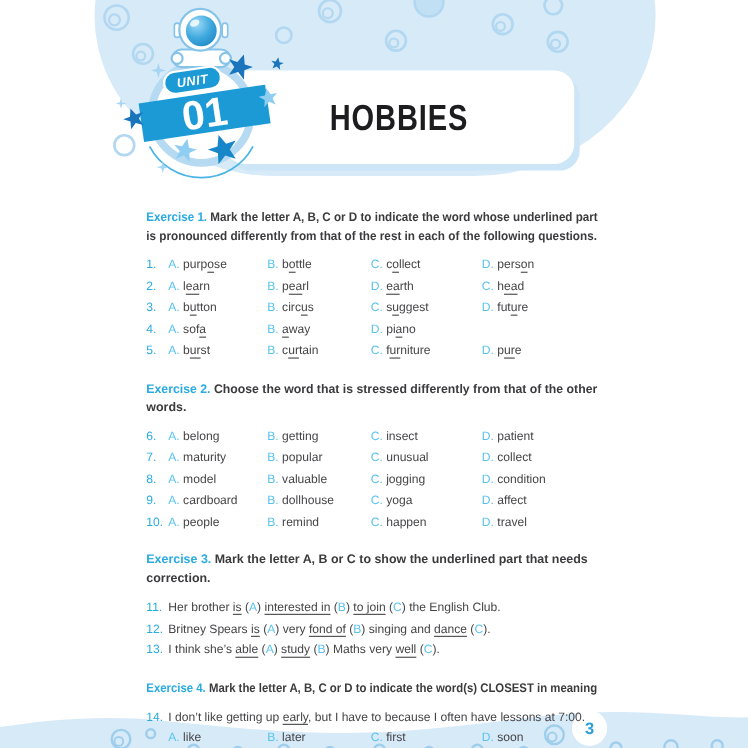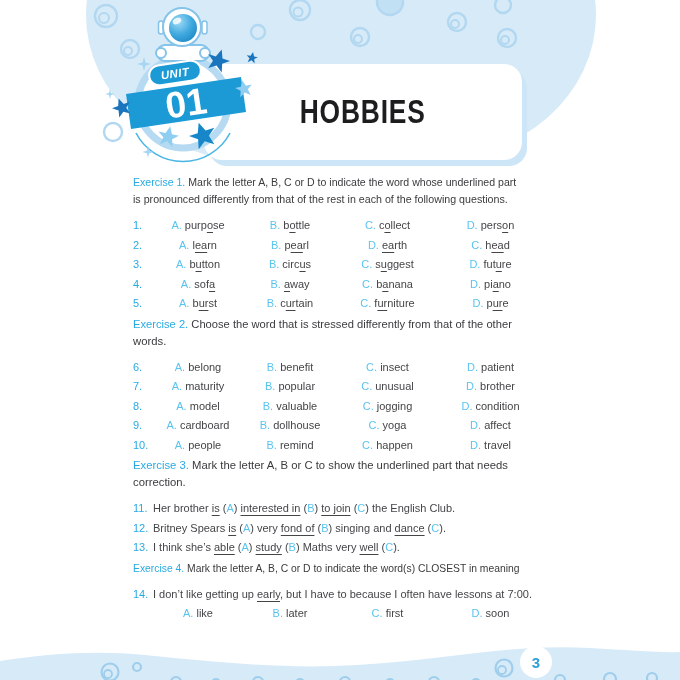--- a/index.html
+++ b/index.html
@@ -5,41 +5,41 @@
   html,body{margin:0;padding:0;}
   body{
     width:680px;height:680px;position:relative;overflow:hidden;
     background:#ffffff;
     font-family:"Liberation Sans",sans-serif;
   }
   
   .hdr-svg{position:absolute;left:0;top:0;z-index:1;}
   .badge-svg{position:absolute;left:0;top:0;z-index:3;}
   .title-box{
-    position:absolute;left:204px;top:64px;width:318px;height:96px;z-index:2;
+    position:absolute;left:204px;top:64px;width:318px;height:85px;z-index:2;
     background:#ffffff;border-radius:18px;
     box-shadow:5px 6px 0 #cde6f7;
     display:flex;align-items:center;justify-content:center;
   }
   .unit-title{
     font-size:33px;font-weight:bold;color:#1d1d1f;letter-spacing:1px;
     transform:scaleX(0.8);white-space:nowrap;
   }
   
   #content{position:absolute;left:133px;top:174px;width:410px;z-index:4;color:#454548;}
   .exercise{margin:0 0 2px 0;}
-  .ex-header{margin:0 0 8px 0;font-size:11.3px;font-weight:normal;color:#3b3a3d;line-height:17px;}
+  .ex-header{margin:16px 0 8px 0;font-size:11.3px;font-weight:bold;color:#3b3a3d;line-height:17px;}
   .hline{display:block;white-space:nowrap;transform-origin:0 50%;}
   .ex-label{color:#29abe2;}
   .qrow{
     display:grid;grid-template-columns:20px 90px 94px 101px 1fr;
     line-height:19.5px;font-size:11px;align-items:baseline;
   }
   .qnum{color:#29abe2;}
-  .opt{white-space:nowrap;text-align:center;}
+  .opt{white-space:nowrap;}
   .letter{color:#59c3f0;}
   .sent{grid-column:2 / -1;min-width:0;}
   .fit{white-space:nowrap;display:inline-block;transform-origin:0 50%;}
   .u{text-decoration:underline;text-underline-offset:2.5px;text-decoration-thickness:1px;}
   
   .ftr-svg{position:absolute;left:0;top:630px;z-index:1;}
   .page-circle{
     position:absolute;left:520px;top:646px;width:32px;height:32px;border-radius:50%;
     background:#ffffff;z-index:2;display:flex;align-items:center;justify-content:center;
   }
@@ -144,49 +144,48 @@
         <span class="qnum">3.</span>
         <span class="opt"><span class="letter">A.</span> <span>b</span><span class="u ">u</span><span>tton</span></span>
         <span class="opt"><span class="letter">B.</span> <span>circ</span><span class="u ">u</span><span>s</span></span>
         <span class="opt"><span class="letter">C.</span> <span>s</span><span class="u ">u</span><span>ggest</span></span>
         <span class="opt"><span class="letter">D.</span> <span>fut</span><span class="u ">u</span><span>re</span></span>
       </div>
       <div class="qrow">
         <span class="qnum">4.</span>
         <span class="opt"><span class="letter">A.</span> <span>sof</span><span class="u ">a</span></span>
         <span class="opt"><span class="letter">B.</span> <span class="u ">a</span><span>way</span></span>
-        <span class="opt"><span class="letter">C.</span> <span>b</span><span class="u ">a</span><span>nana</span></span>
         <span class="opt"><span class="letter">D.</span> <span>pi</span><span class="u ">a</span><span>no</span></span>
       </div>
       <div class="qrow">
         <span class="qnum">5.</span>
         <span class="opt"><span class="letter">A.</span> <span>b</span><span class="u ">ur</span><span>st</span></span>
         <span class="opt"><span class="letter">B.</span> <span>c</span><span class="u ">ur</span><span>tain</span></span>
         <span class="opt"><span class="letter">C.</span> <span>f</span><span class="u ">ur</span><span>niture</span></span>
         <span class="opt"><span class="letter">D.</span> <span>p</span><span class="u ">ur</span><span>e</span></span>
       </div>
     </section>
     <section class="exercise">
       <p class="ex-header">
         <span class="hline fit-fill" style="transform: scaleX(0.987952);"><span class="ex-label">Exercise 2.</span> Choose the word that is stressed differently from that of the other</span>
         <span class="hline fit-shrink">words.</span>
       </p>
       <div class="qrow">
         <span class="qnum">6.</span>
         <span class="opt"><span class="letter">A.</span> <span>belong</span></span>
-        <span class="opt"><span class="letter">B.</span> <span>benefit</span></span>
+        <span class="opt"><span class="letter">B.</span> <span>getting</span></span>
         <span class="opt"><span class="letter">C.</span> <span>insect</span></span>
         <span class="opt"><span class="letter">D.</span> <span>patient</span></span>
       </div>
       <div class="qrow">
         <span class="qnum">7.</span>
         <span class="opt"><span class="letter">A.</span> <span>maturity</span></span>
         <span class="opt"><span class="letter">B.</span> <span>popular</span></span>
         <span class="opt"><span class="letter">C.</span> <span>unusual</span></span>
-        <span class="opt"><span class="letter">D.</span> <span>brother</span></span>
+        <span class="opt"><span class="letter">D.</span> <span>collect</span></span>
       </div>
       <div class="qrow">
         <span class="qnum">8.</span>
         <span class="opt"><span class="letter">A.</span> <span>model</span></span>
         <span class="opt"><span class="letter">B.</span> <span>valuable</span></span>
         <span class="opt"><span class="letter">C.</span> <span>jogging</span></span>
         <span class="opt"><span class="letter">D.</span> <span>condition</span></span>
       </div>
       <div class="qrow">
         <span class="qnum">9.</span>

